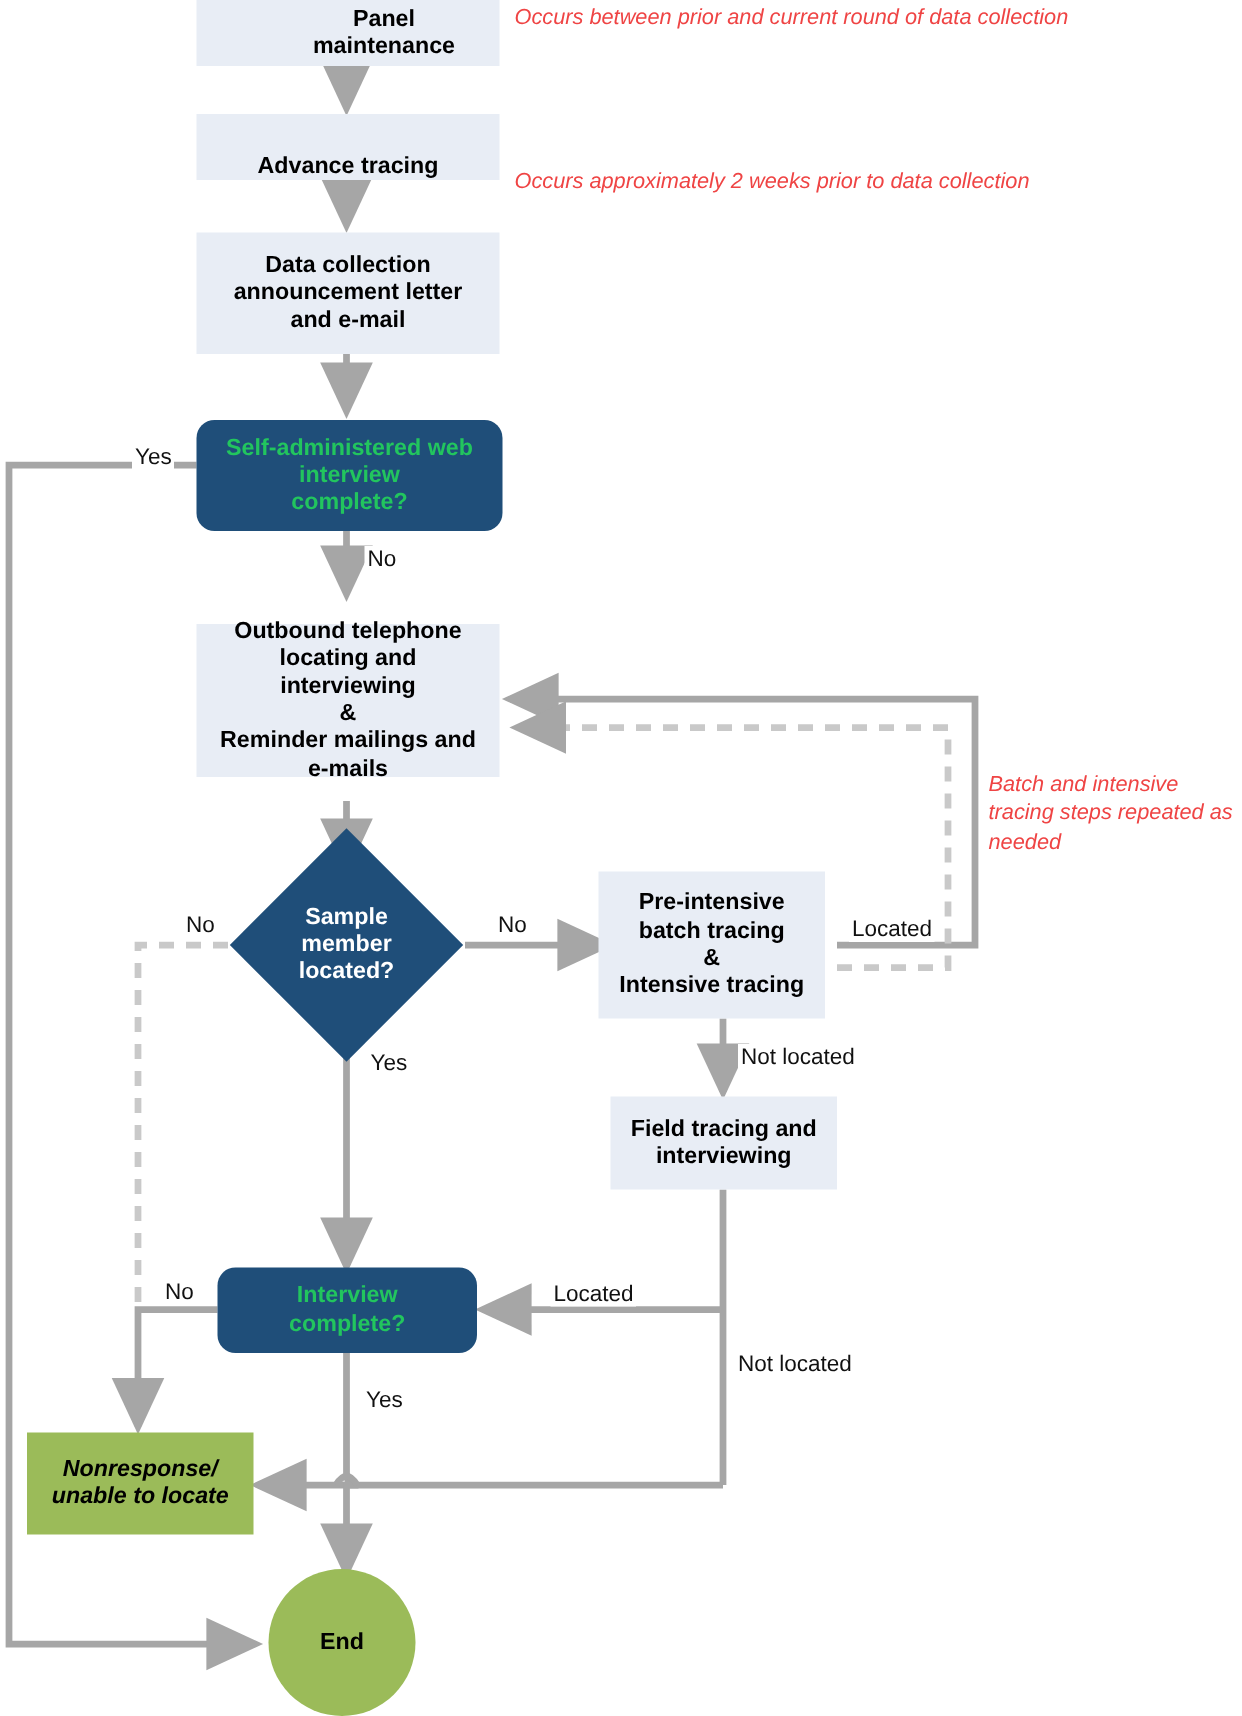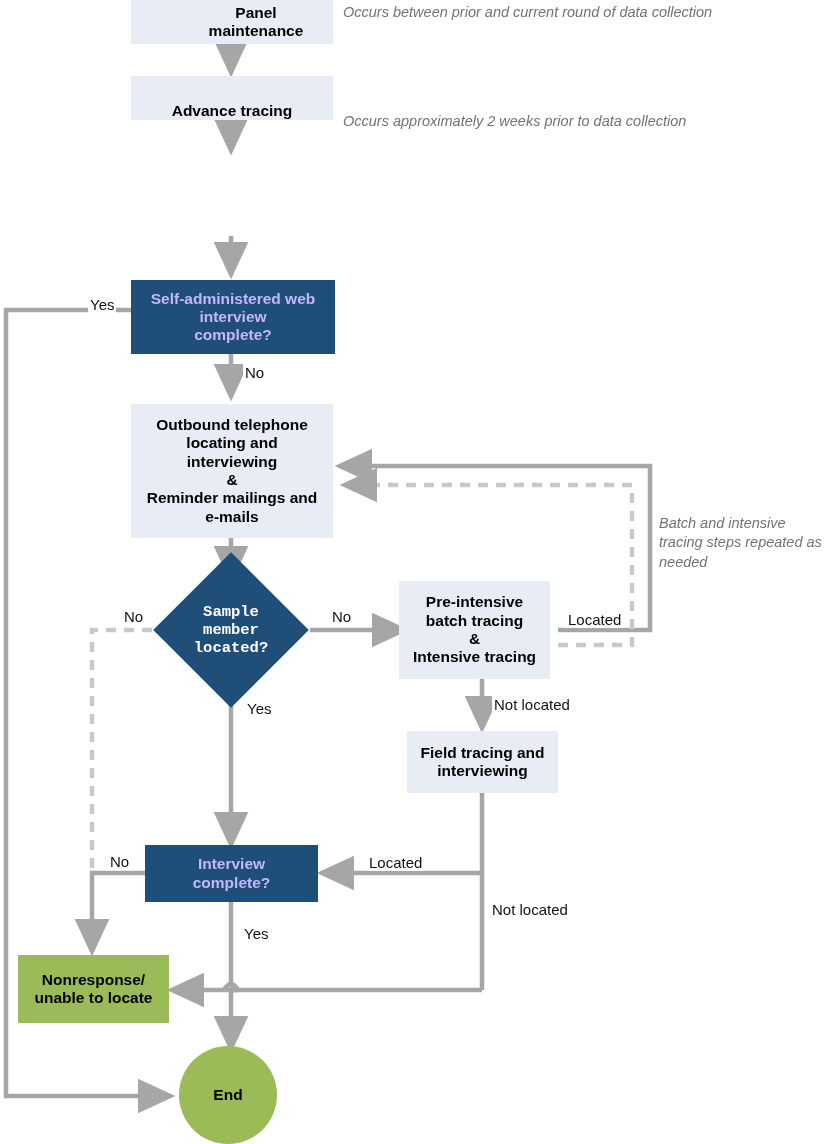--- a/index.html
+++ b/index.html
@@ -35,60 +35,61 @@
     line-height: 1.18;
     z-index: 3;
   }
   .node-process {
     background: #e8edf5;
     color: #000000;
     font-size: 15.5px;
   }
   .node-decision {
     background: #1f4e79;
-    color: #c4b5fd;
-    font-size: 15.5px;
+    color: #22c55e;
+    font-size: 15.5px;
+    border-radius: 12px;
   }
   .node-diamond {
     background: transparent;
     color: #ffffff;
     font-size: 15.5px;
-    font-family: Liberation Mono, monospace;
   }
   .diamond-shape {
     position: absolute;
     left: 0;
     top: 0;
     width: 100%;
     height: 100%;
     background: #1f4e79;
     transform: rotate(45deg);
     z-index: -1;
   }
   .node-terminal {
     background: #9bbb59;
     color: #000000;
     font-size: 15.5px;
+    font-style: italic;
   }
   .node-circle {
     background: #9bbb59;
     color: #000000;
     border-radius: 50%;
     font-size: 15.5px;
   }
   .node-inner {
     position: relative;
     z-index: 2;
     padding: 0 8px;
   }
   .annotation {
     position: absolute;
     font-style: italic;
     font-size: 14.5px;
-    color: #737373;
+    color: #ef4444;
     line-height: 1.33;
     z-index: 3;
   }
   .edge-label {
     position: absolute;
     font-size: 15px;
     color: #111111;
     background: #ffffff;
     z-index: 4;
     white-space: nowrap;
@@ -148,26 +149,29 @@
   </svg>
 
   <div class="node node-process" style="left:131px; top:0px; width:202px; height:44px;padding-left:48px;">
     <span class="node-inner">Panel maintenance</span>
   </div>
 
   <div class="node node-process" style="left:131px; top:76px; width:202px; height:44px;align-items:flex-end;">
     <span class="node-inner">Advance tracing</span>
   </div>
 
+  <div class="node node-process" style="left:131px; top:155px; width:202px; height:81px;">
+    <span class="node-inner">Data collection<br>announcement letter<br>and e-mail</span>
+  </div>
 
   <div class="node node-decision" style="left:131px; top:280px; width:204px; height:74px;">
     <span class="node-inner">Self-administered web<br>interview<br>complete?</span>
   </div>
 
-  <div class="node node-process" style="left:131px; top:404px; width:202px; height:134px;">
+  <div class="node node-process" style="left:131px; top:416px; width:202px; height:102px;">
     <span class="node-inner">Outbound telephone<br>locating and interviewing<br>&amp;<br>Reminder mailings and<br>e-mails</span>
   </div>
 
   <div class="node node-diamond" style="left:176px; top:575px; width:110px; height:110px;">
     <span class="diamond-shape"></span>
     <span class="node-inner">Sample<br>member<br>located?</span>
   </div>
 
   <div class="node node-process" style="left:399px; top:581px; width:151px; height:98px;">
     <span class="node-inner">Pre-intensive<br>batch tracing<br>&amp;<br>Intensive tracing</span>

